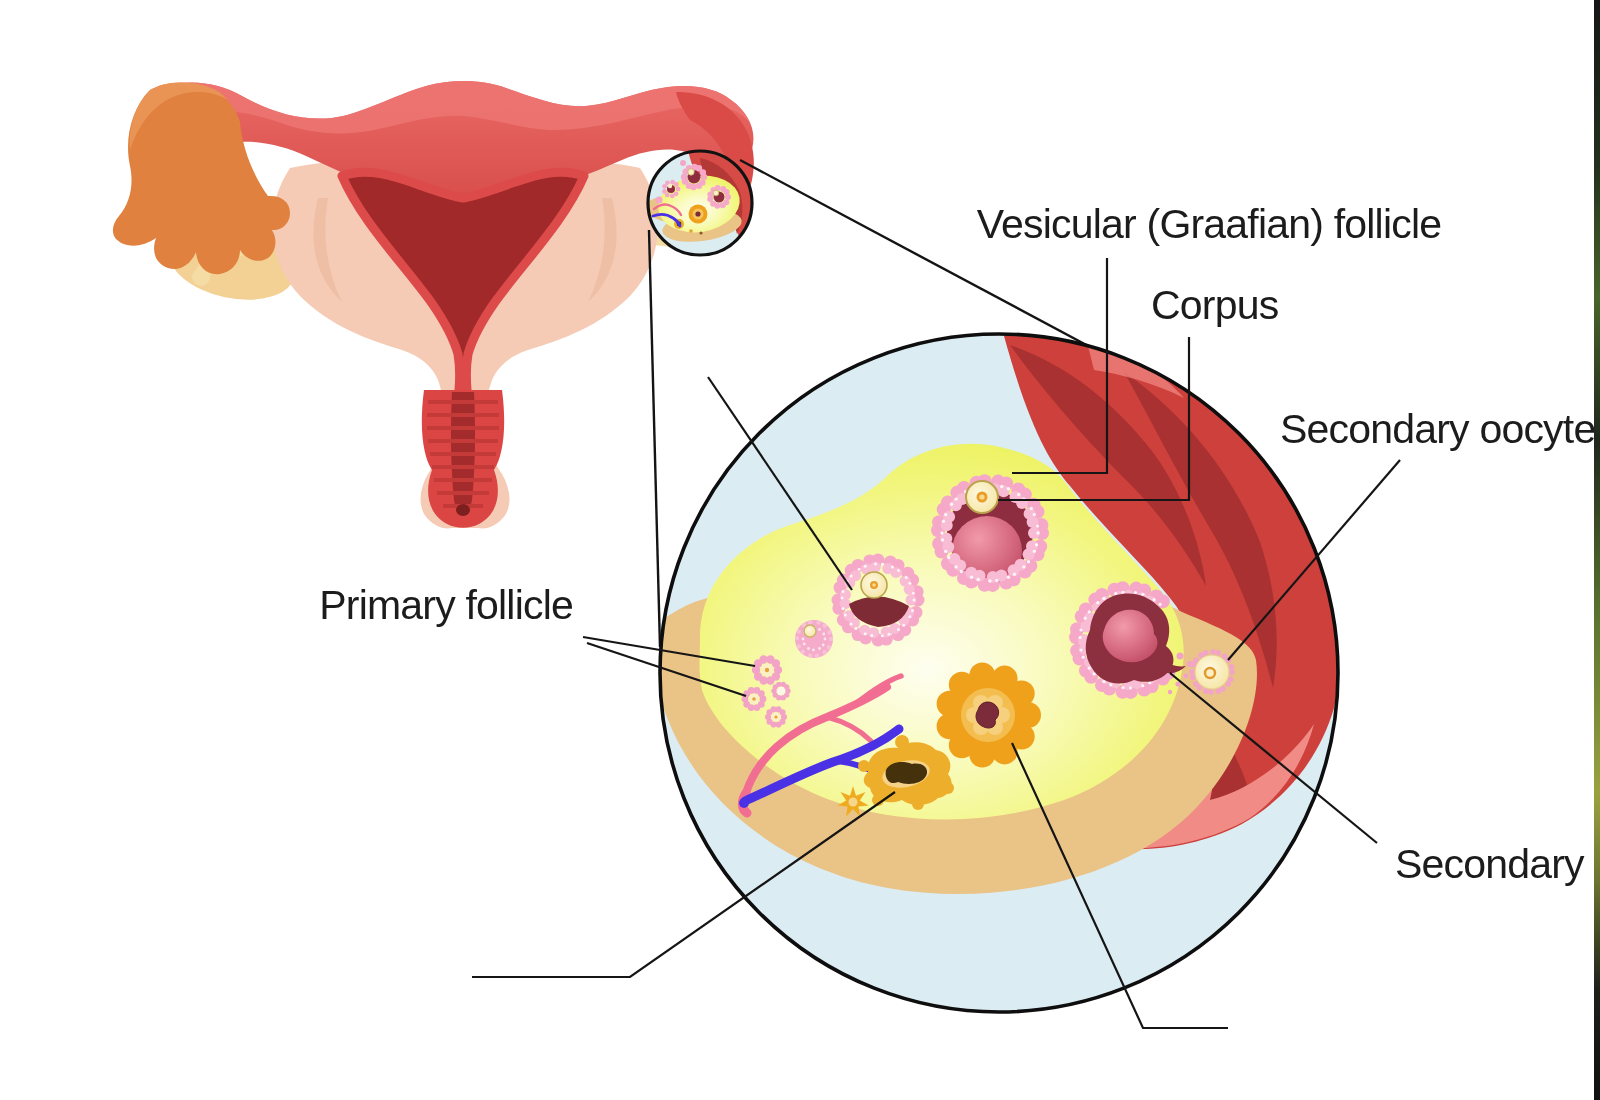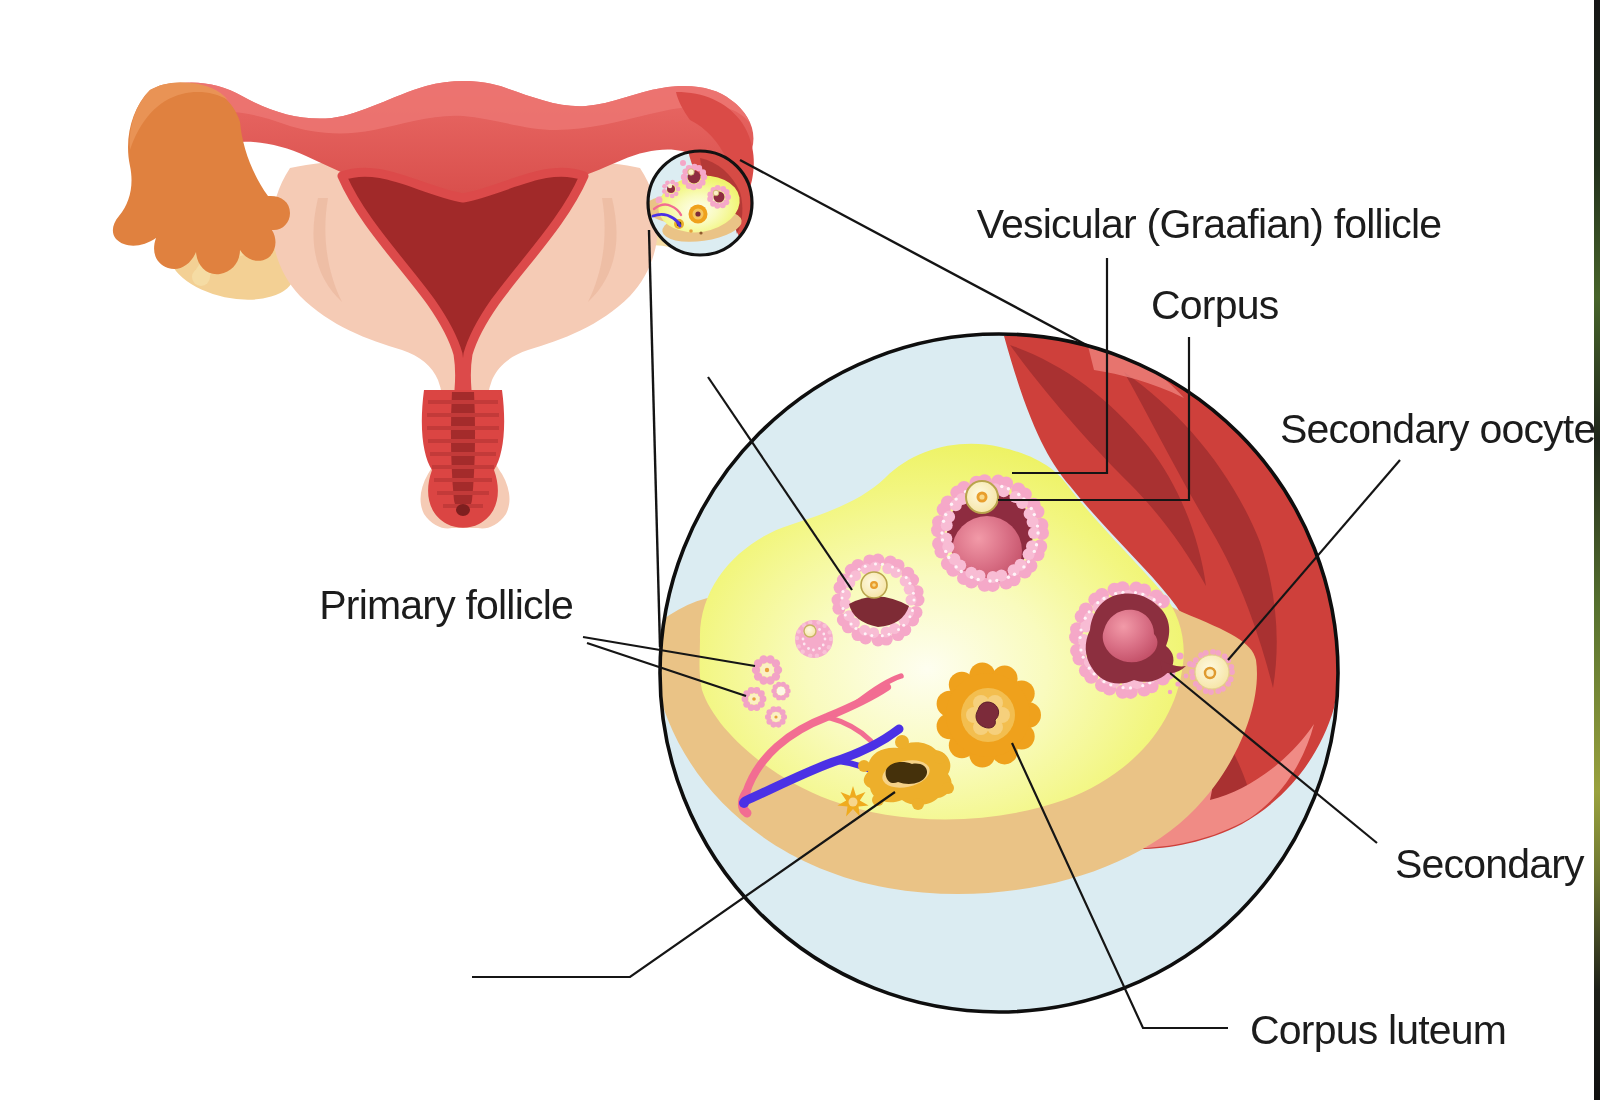--- a/index.html
+++ b/index.html
@@ -632,16 +632,15 @@
     <polyline points="472,977 630,977 895,792"></polyline>
     <polyline points="1012,743 1143,1028 1228,1028"></polyline>
   </g>
 </svg>
 
 <div class="lbl" style="left:1209px;top:204px;transform:translateX(-50%);">Vesicular (Graafian) follicle</div>
 <div class="lbl" style="left:1151px;top:285px;">Corpus</div>
 <div class="lbl" style="left:1280px;top:409px;">Secondary oocyte</div>
 <div class="lbl" style="right:1027px;top:585px;">Primary follicle</div>
 <div class="lbl" style="left:1395px;top:844px;">Secondary</div>
-<div class="lbl" style="left:1250px;top:1010px;">Corpus luteum</div>
 
 <div class="edge-strip"></div>
 </div>
 
 </body></html>

